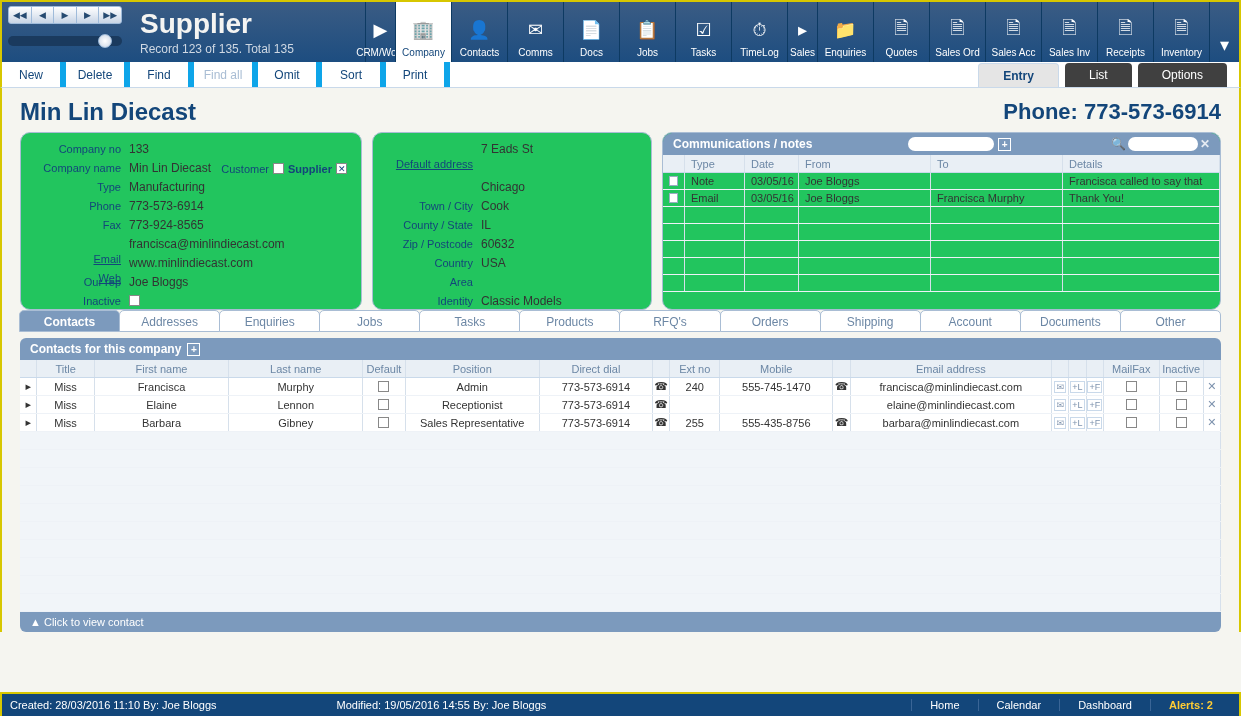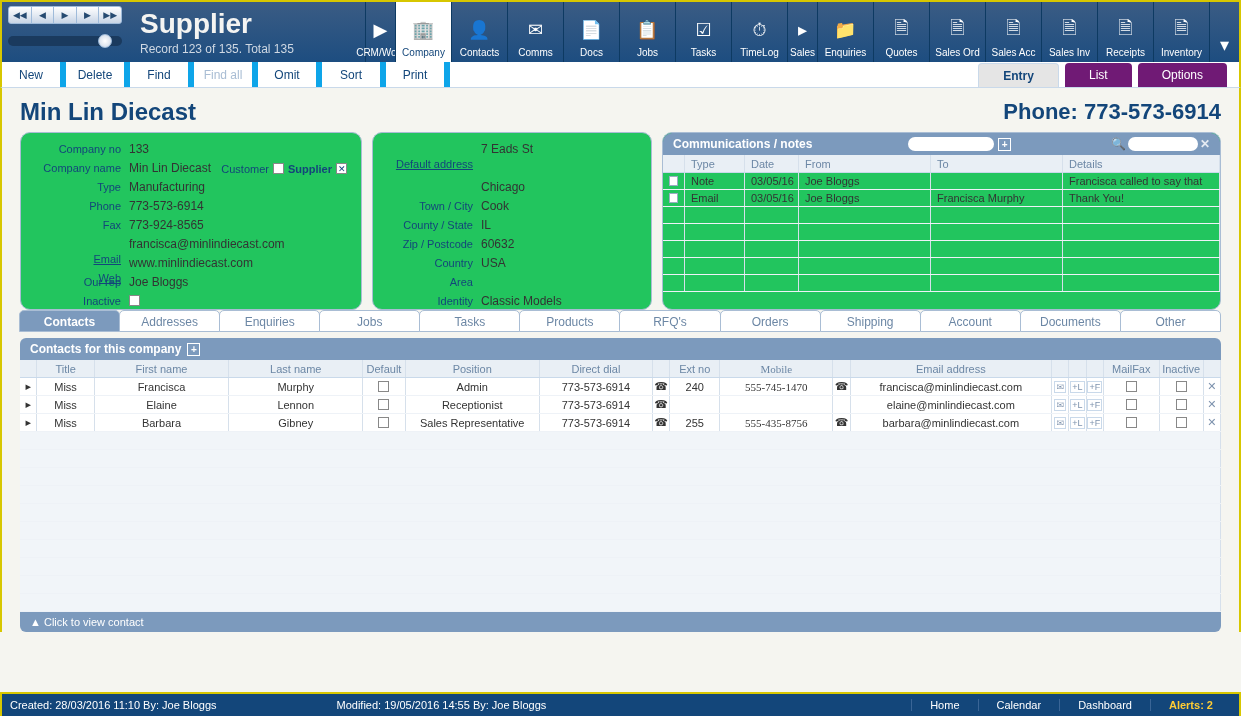--- a/index.html
+++ b/index.html
@@ -21,21 +21,21 @@
 .nav-item.sel { background: #fff; color: #13467a; }
 .nav-item .ic { width: 26px; height: 26px; display: flex; align-items: center; justify-content: center; font-size: 18px; }
 .nav-item .lbl { font-size: 10px; margin-top: 4px; }
 .nav-item.arrow { width: 30px; }
 
 
 .action-row { height: 26px; background: #fff; display: flex; border-bottom: 1px solid #c9d9ea; border-left: 2px solid #d7c700; border-right: 2px solid #d7c700; }
 .a-btn { width: 64px; border-right: 6px solid #0ea5e9; color: #13467a; font-size: 12px; display: flex; align-items: center; justify-content: center; cursor: pointer; }
 .a-btn.dim { color: #a9bdd4; }
 .page-tabs { margin-left: auto; display: flex; gap: 6px; padding-right: 12px; align-items: flex-end; }
-.p-tab { height: 24px; padding: 0 24px; border-radius: 4px 4px 0 0; background: #701a75; color: #fff; font-size: 12px; display: flex; align-items: center; cursor: pointer; }
+.p-tab { height: 24px; padding: 0 24px; border-radius: 4px 4px 0 0; background: #404040; color: #fff; font-size: 12px; display: flex; align-items: center; cursor: pointer; }
 .p-tab.sel { background: #e5e5e5; color: #13467a; font-weight: 700; border: 1px solid #c9d9ea; border-bottom: none; }
 
 
 .title-strip { padding: 10px 18px 6px; display: flex; justify-content: space-between; align-items: center; border-left: 2px solid #d7c700; border-right: 2px solid #d7c700; }
 .title-strip h2 { font-size: 24px; color: #13467a; font-weight: 700; }
 .title-strip .phone { font-size: 22px; color: #13467a; font-weight: 700; }
 
 
 .panels { display: flex; gap: 10px; padding: 0 18px; border-left: 2px solid #d7c700; border-right: 2px solid #d7c700; }
 .panel { border: 1px solid #a9bdd4; border-radius: 10px; background: #22c55e; }
@@ -74,21 +74,21 @@
 .gcols div, .grow div { display: flex; align-items: center; justify-content: center; border-right: 1px solid #d6e0eb; }
 .g-ar { width: 18px; }
 .g-title { width: 60px; }
 .g-fn { width: 140px; }
 .g-ln { width: 140px; }
 .g-def { width: 44px; }
 .g-pos { width: 140px; }
 .g-dd { width: 118px; }
 .g-ic1 { width: 18px; }
 .g-ext { width: 52px; }
-.g-mob { width: 118px; font-family: Liberation Serif, serif; }
+.g-mob { width: 118px; }
 .g-ic2 { width: 18px; }
 .g-email { width: 210px; }
 .g-a1 { width: 18px; } .g-a2 { width: 18px; } .g-a3 { width: 18px; }
 .g-mf { width: 58px; } .g-inact { width: 46px; } .g-x { width: 18px; }
 .grow { display: flex; height: 18px; font-size: 11px; color: #333; border-bottom: 1px solid #eef2f7; background: #fff; }
 .grow.empty { background: #f1f5f9; }
 .gfoot { height: 20px; background: #7c9abd; color: #fff; font-size: 11px; display: flex; align-items: center; padding: 0 10px; border-radius: 0 0 6px 6px; }
 .mini { font-size: 9px; color: #7e93ae; border: 1px solid #c9d9ea; padding: 0 1px; }
 
 

